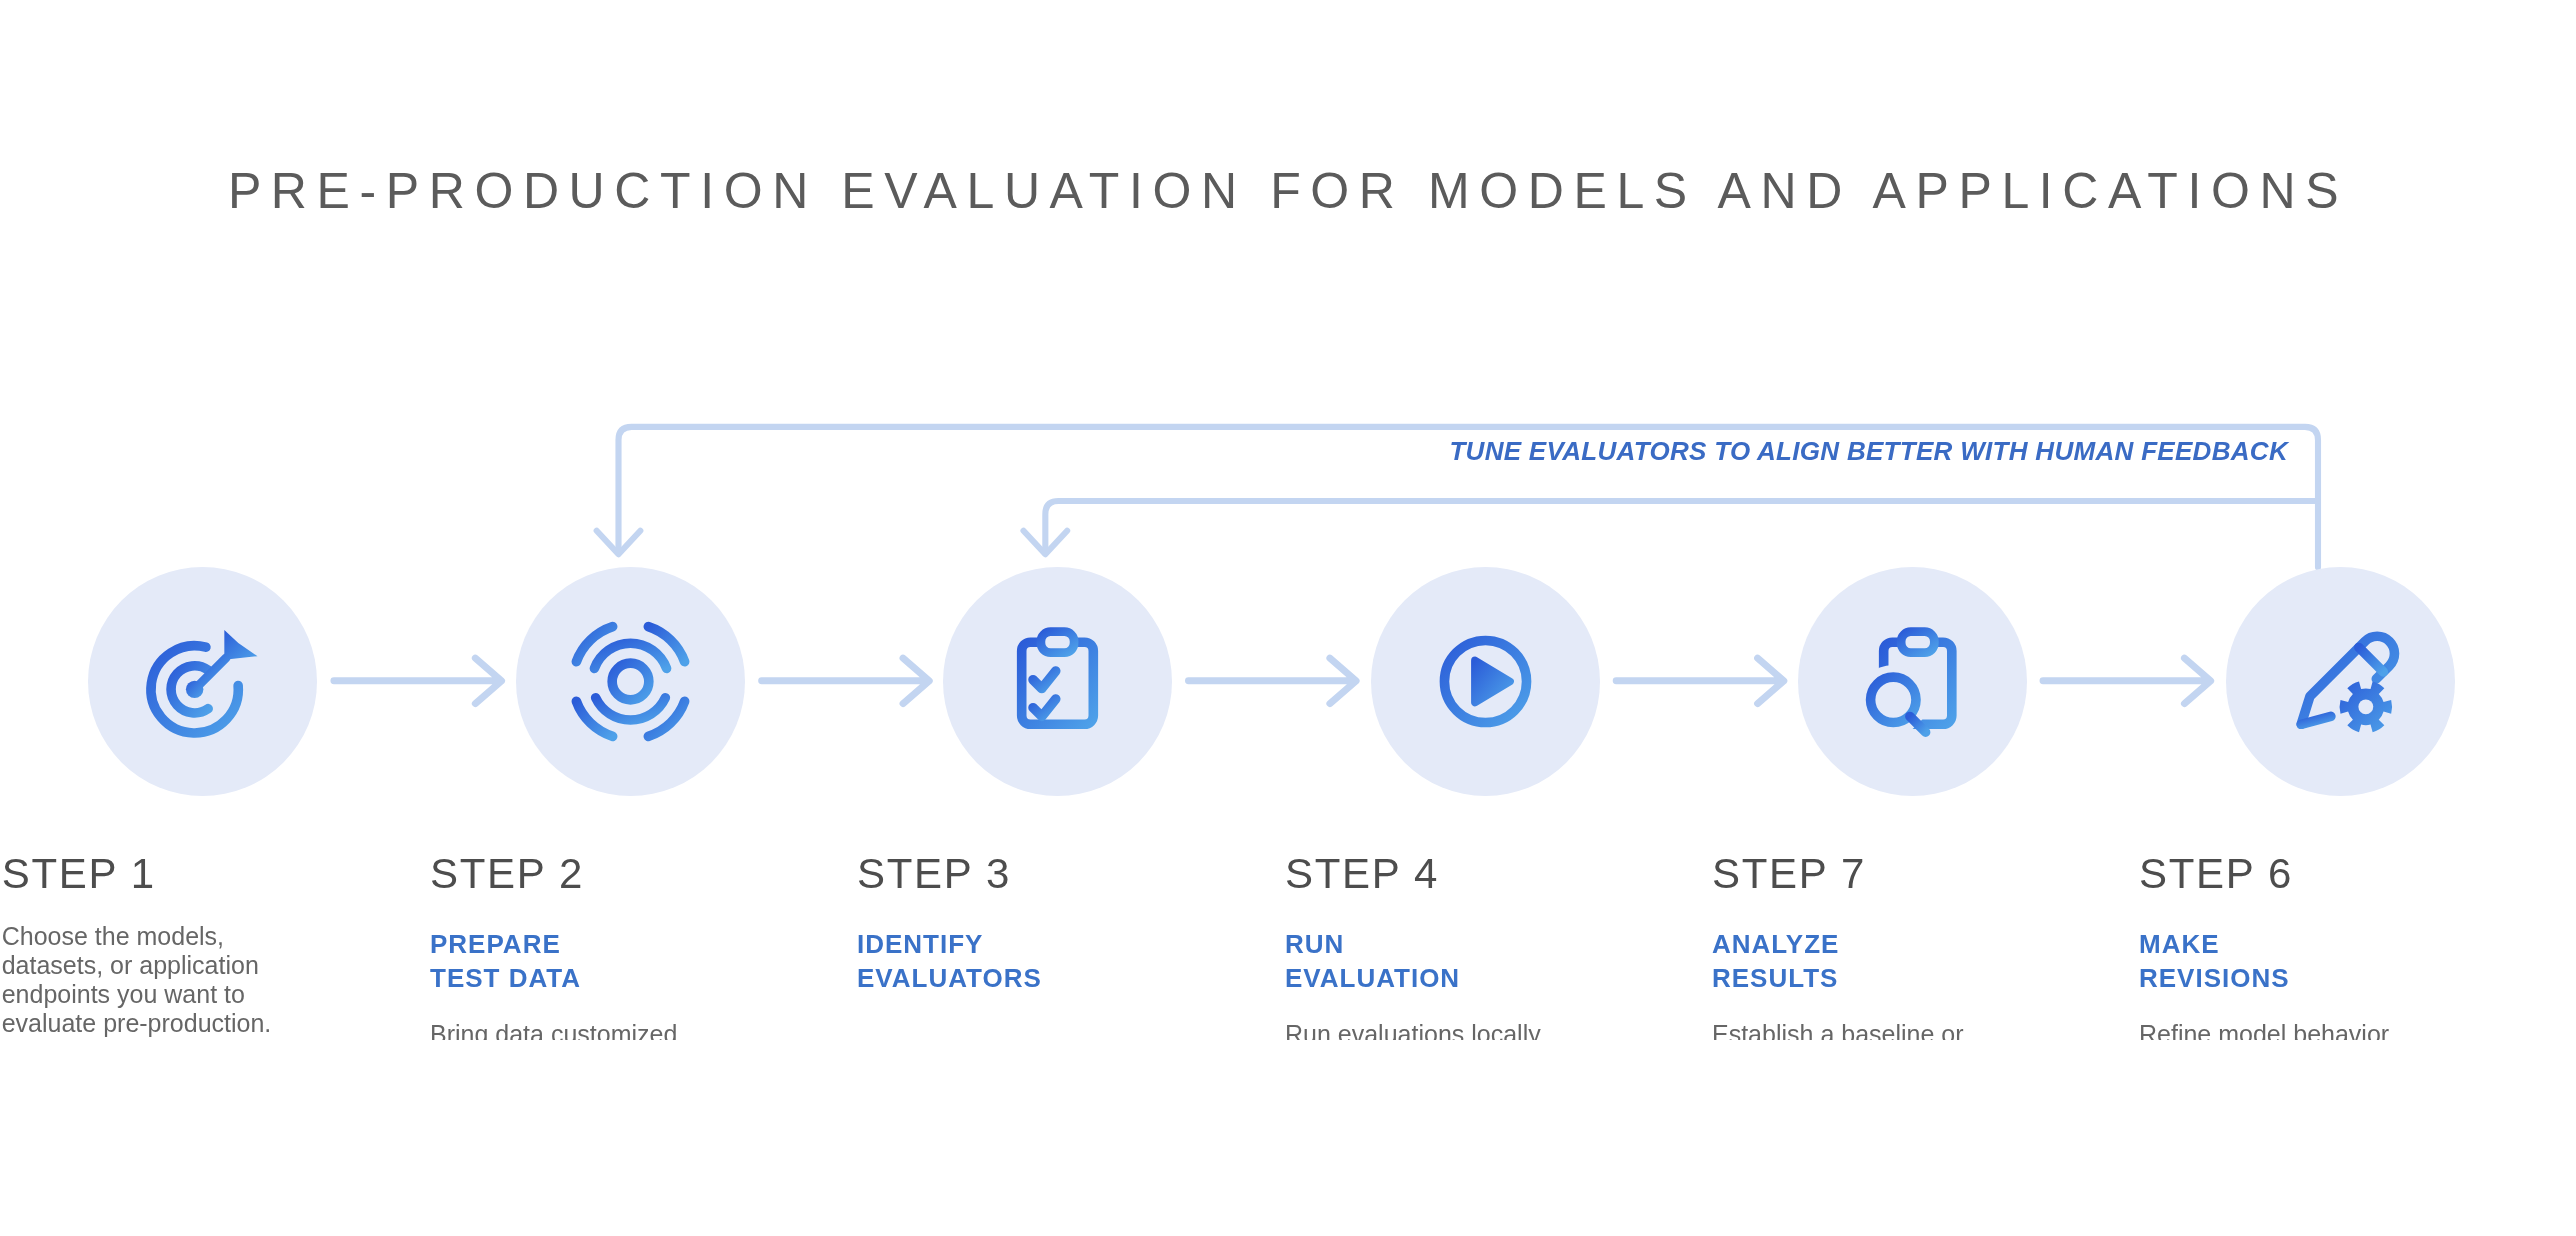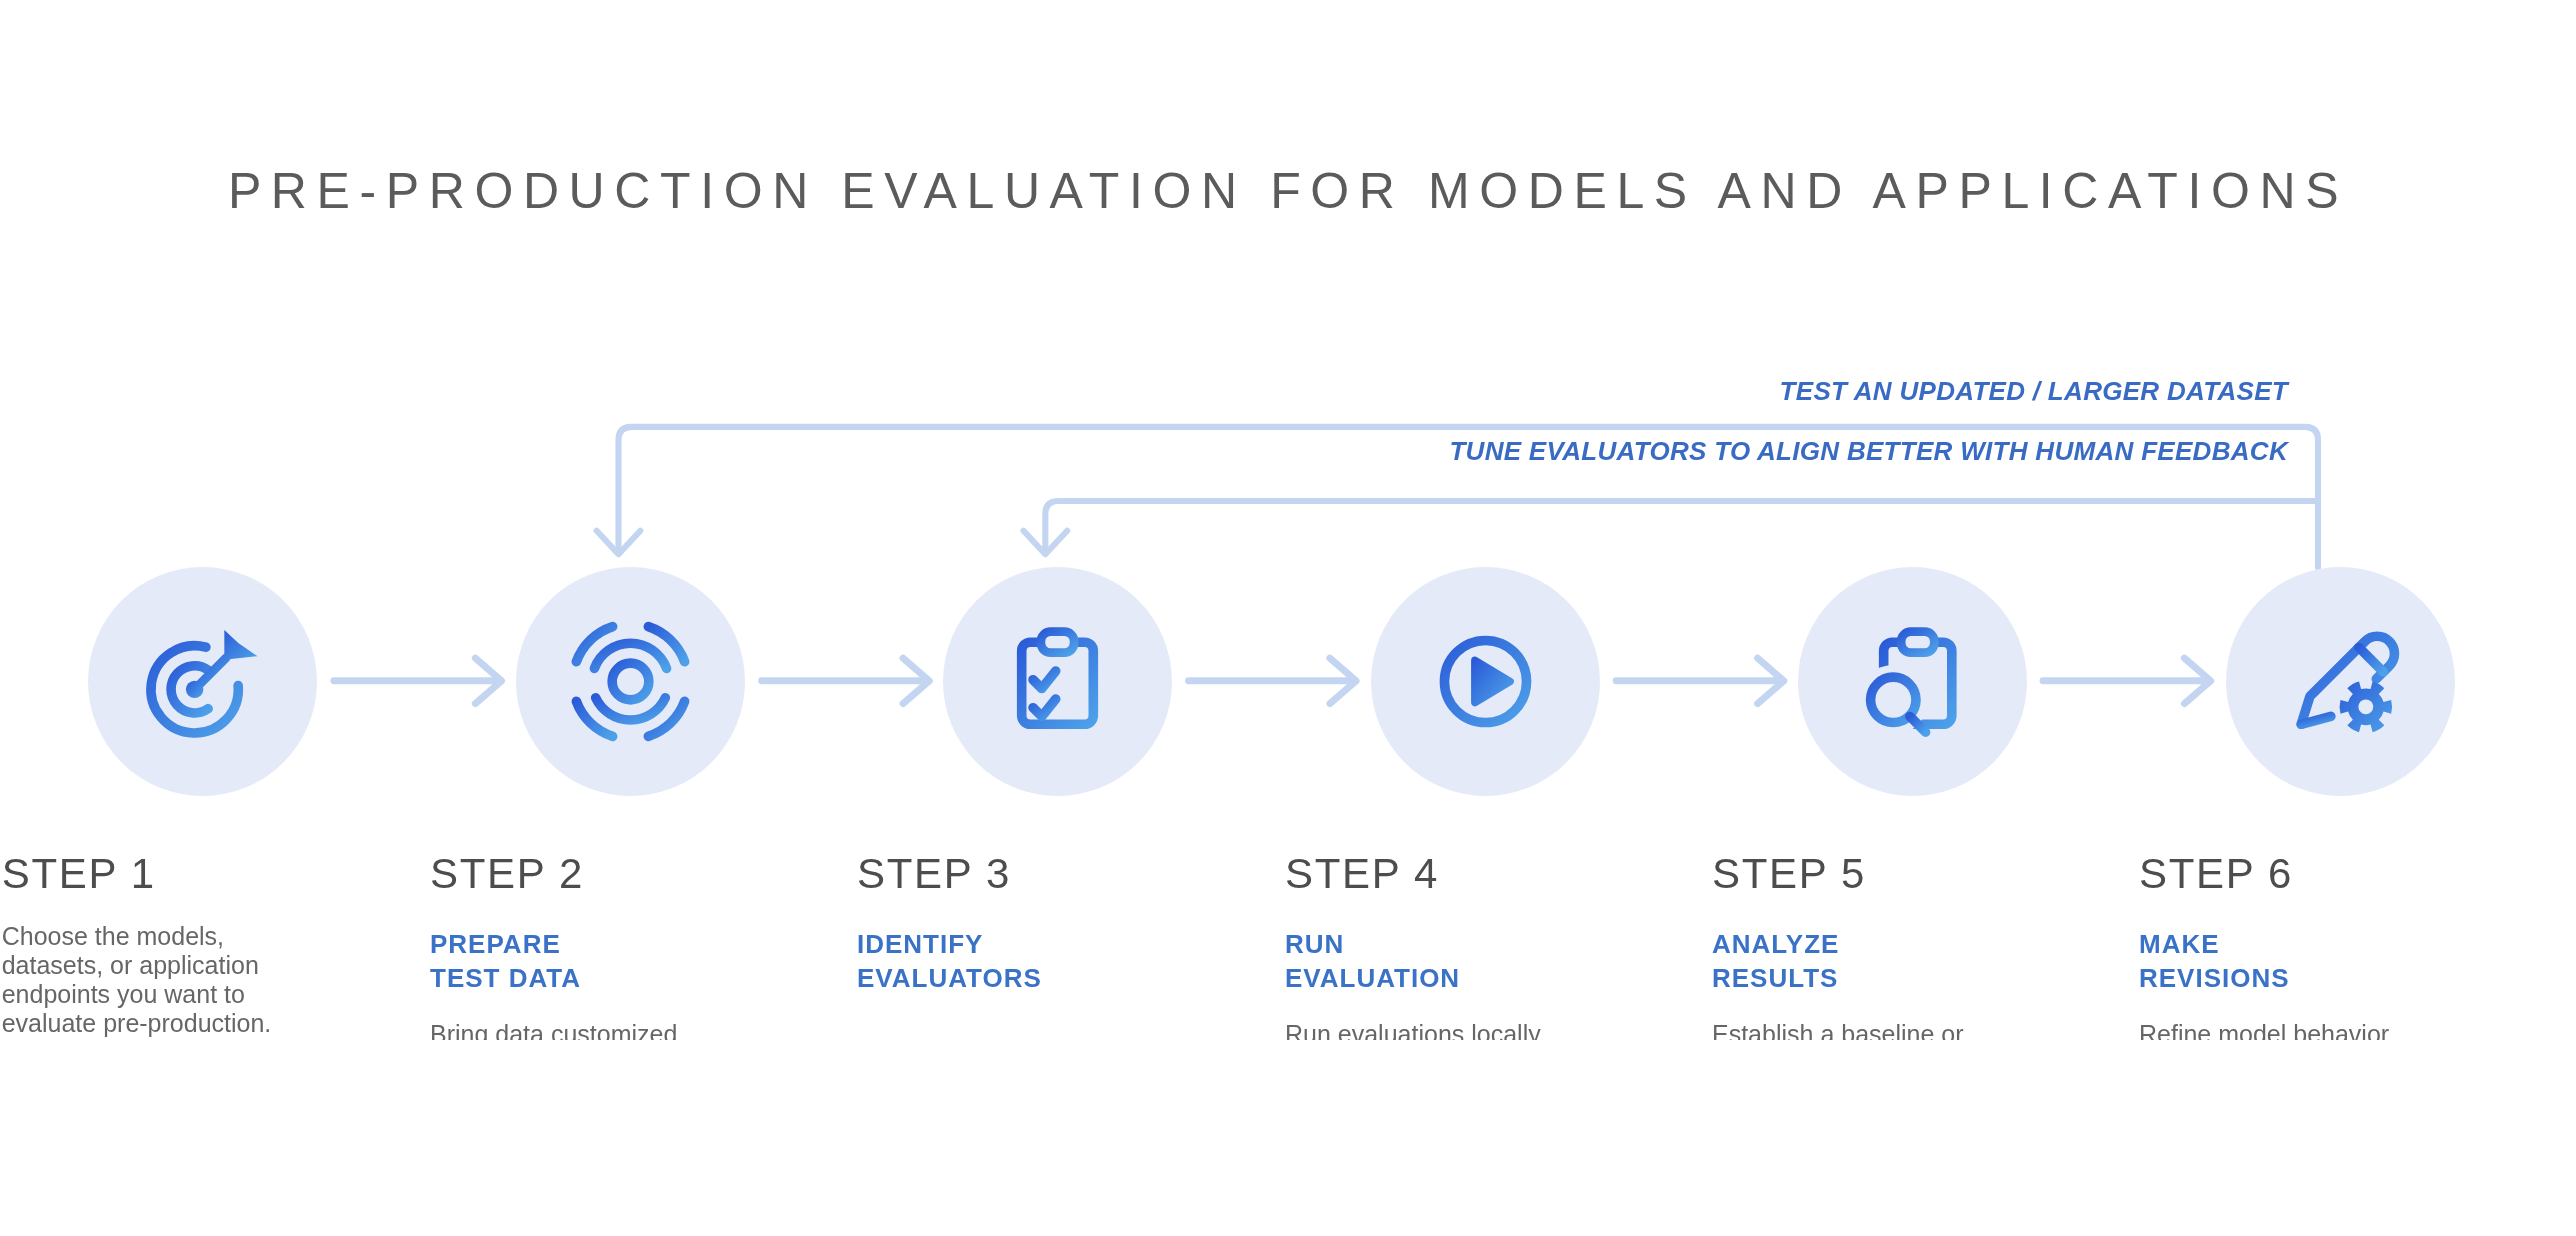--- a/index.html
+++ b/index.html
@@ -53,21 +53,20 @@
     <g fill="none" stroke="#c3d5f1" stroke-width="8" stroke-linecap="round" stroke-linejoin="round">
 
       <path d="M 382 780 L 572 780 M 544 754 L 574 780 L 544 806"></path>
       <path d="M 872 780 L 1062 780 M 1034 754 L 1064 780 L 1034 806"></path>
       <path d="M 1361 780 L 1551 780 M 1523 754 L 1553 780 L 1523 806"></path>
       <path d="M 1851 780 L 2041 780 M 2013 754 L 2043 780 L 2013 806"></path>
       <path d="M 2340 780 L 2530 780 M 2502 754 L 2532 780 L 2502 806"></path>
     </g>
   </svg>
 
-  <div class="loop-label outer">TEST AN UPDATED / LARGER DATASET</div>
   <div class="loop-label inner">TUNE EVALUATORS TO ALIGN BETTER WITH HUMAN FEEDBACK</div>
 
   <div class="step-circle" style="left:88px">
     <svg width="131" height="131" viewBox="0 0 150 150">
       <defs>
         <linearGradient id="grad1" x1="0%" y1="0%" x2="100%" y2="100%">
           <stop offset="0%" stop-color="#2b5cd8"></stop>
             <stop offset="100%" stop-color="#4ea1e9"></stop>
         </linearGradient>
       </defs>
@@ -194,21 +193,21 @@
 
   <div class="step-col" style="left:1285px">
     <h3 class="step-label">STEP 4</h3>
     <div class="step-subtitle">RUN
 EVALUATION</div>
     <div class="step-desc">Run evaluations locally
 or remotely in the cloud.</div>
   </div>
 
   <div class="step-col" style="left:1712px">
-    <h3 class="step-label">STEP 5</h3>
+    <h3 class="step-label">STEP 7</h3>
     <div class="step-subtitle">ANALYZE
 RESULTS</div>
     <div class="step-desc">Establish a baseline or
 compare results of
 previous evaluator runs.</div>
   </div>
 
   <div class="step-col" style="left:2139px">
     <h3 class="step-label">STEP 6</h3>
     <div class="step-subtitle">MAKE

